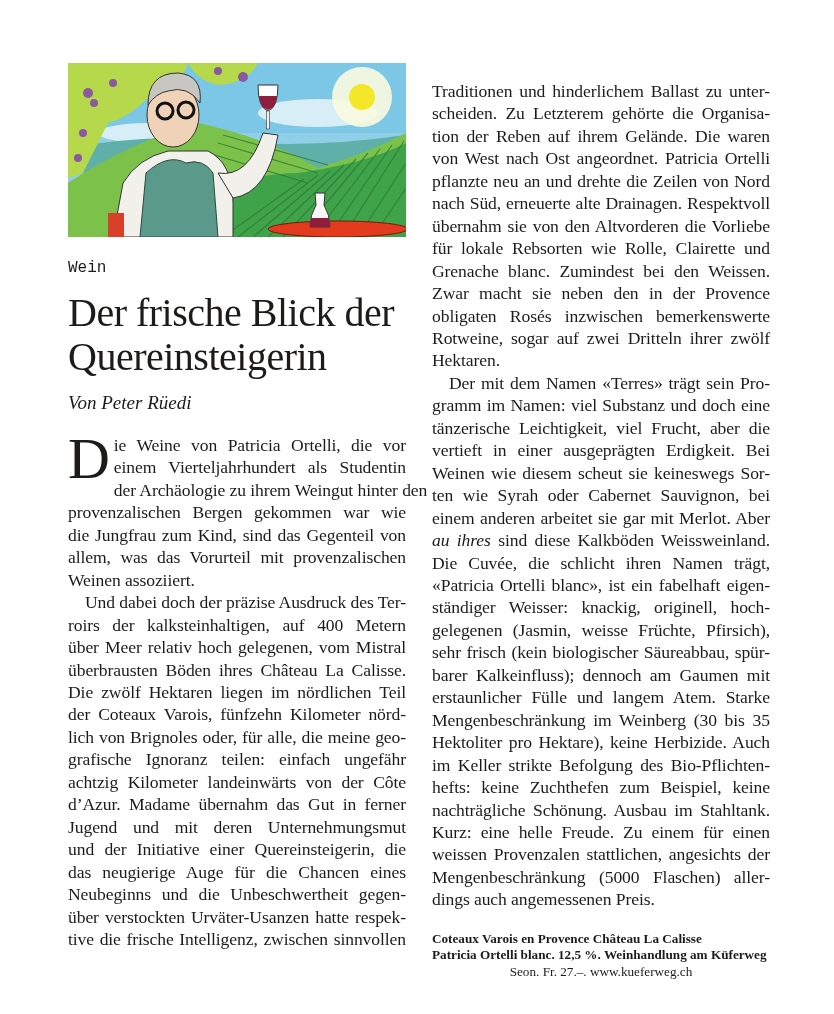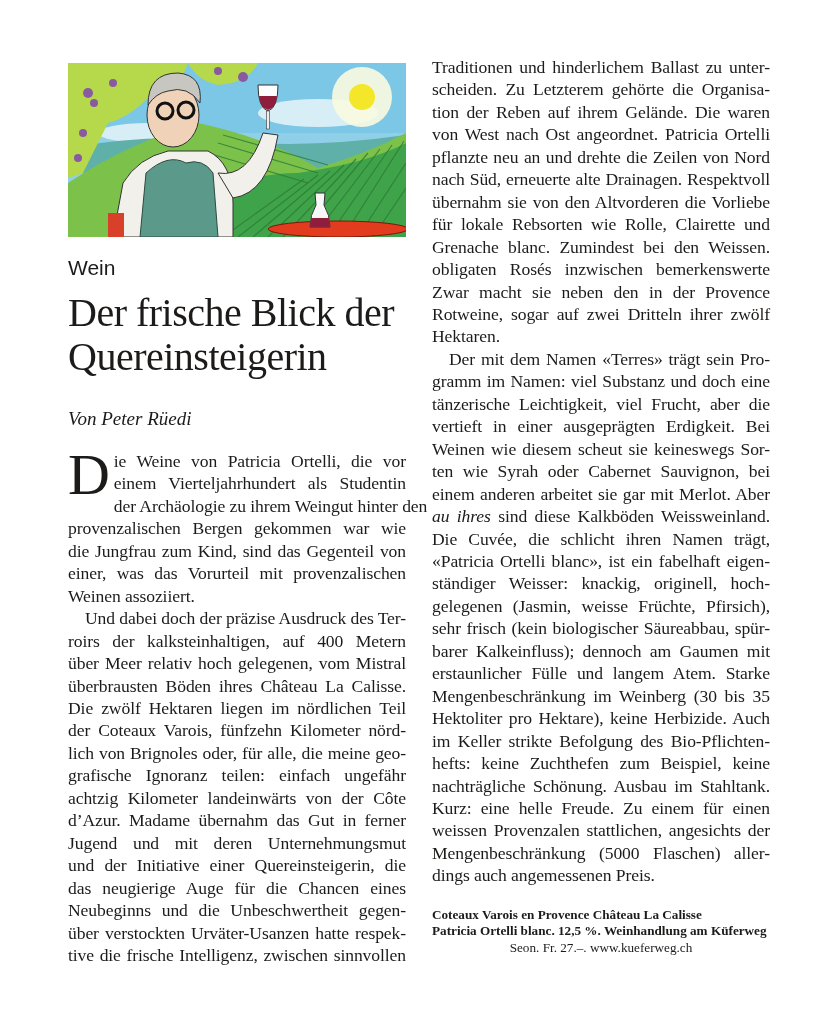--- a/index.html
+++ b/index.html
@@ -6,40 +6,40 @@
   body {
     width: 834px; height: 1014px; position: relative; overflow: hidden;
     font-family: "DejaVu Serif", "Liberation Serif", serif;
     color: #1d1b1a;
   }
   .col {
     position: absolute;
     width: 338px;
   }
   .col-left { left: 68px; top: 63px; }
-  .col-right { left: 432px; top: 56px; }
+  .col-right { left: 432px; top: 80px; }
 
   .illustration {
     width: 338px; height: 174px; display: block; position: relative; overflow: hidden;
   }
   .illustration svg { display: block; }
 
   .rubric {
     margin-top: 19px;
-    font-family: Liberation Sans, sans-serif;
-    font-size: 21px; line-height: 24px; height: 24px;
+    font-family: Liberation Mono, monospace;
+    font-size: 16px; line-height: 24px; height: 24px;
   }
   .headline {
     margin-top: 11px;
     font-family: "Liberation Serif", serif;
     font-size: 40px; line-height: 44px; letter-spacing: -0.5px;
     font-weight: normal; margin-bottom: 0;
   }
   .byline {
-    margin-top: 28px;
+    margin-top: 12px;
     font-family: "Liberation Serif", serif;
     font-style: italic; font-size: 19px; line-height: 24px;
   }
   .body-text {
     font-family: "Liberation Serif", serif;
     font-size: 17.6px; line-height: 22.45px;
     text-align: justify; hyphens: manual;
     letter-spacing: -0.1px;
   }
   .col-left .body-text { margin-top: 19px; }
@@ -140,21 +140,21 @@
   </h1>
   <div class="byline">Von Peter Rüedi</div>
 
   <div class="body-text">
     <span class="dropcap">D</span>
     <span class="line">ie Weine von Patricia Ortelli, die vor</span>
     <span class="line">einem Vierteljahrhundert als Studentin</span>
     <span class="line">der Archäologie zu ihrem Weingut hinter den</span>
     <span class="line">provenzalischen Bergen gekommen war wie</span>
     <span class="line">die Jungfrau zum Kind, sind das Gegenteil von</span>
-    <span class="line">einer, was das Vorurteil mit provenzalischen</span>
+    <span class="line">allem, was das Vorurteil mit provenzalischen</span>
     <span class="line last">Weinen assoziiert.</span>
     <span class="line" style="padding-left:17px">Und dabei doch der präzise Ausdruck des Ter-</span>
     <span class="line">roirs der kalksteinhaltigen, auf 400 Metern</span>
     <span class="line">über Meer relativ hoch gelegenen, vom Mistral</span>
     <span class="line">überbrausten Böden ihres Château La Calisse.</span>
     <span class="line">Die zwölf Hektaren liegen im nördlichen Teil</span>
     <span class="line">der Coteaux Varois, fünfzehn Kilometer nörd-</span>
     <span class="line">lich von Brignoles oder, für alle, die meine geo-</span>
     <span class="line">grafische Ignoranz teilen: einfach ungefähr</span>
     <span class="line">achtzig Kilometer landeinwärts von der Côte</span>
@@ -172,22 +172,22 @@
   <div class="body-text">
     <span class="line">Traditionen und hinderlichem Ballast zu unter-</span>
     <span class="line">scheiden. Zu Letzterem gehörte die Organisa-</span>
     <span class="line">tion der Reben auf ihrem Gelände. Die waren</span>
     <span class="line">von West nach Ost angeordnet. Patricia Ortelli</span>
     <span class="line">pflanzte neu an und drehte die Zeilen von Nord</span>
     <span class="line">nach Süd, erneuerte alte Drainagen. Respektvoll</span>
     <span class="line">übernahm sie von den Altvorderen die Vorliebe</span>
     <span class="line">für lokale Rebsorten wie Rolle, Clairette und</span>
     <span class="line">Grenache blanc. Zumindest bei den Weissen.</span>
+    <span class="line">Zwar macht sie neben den in der Provence</span>
     <span class="line">obligaten Rosés inzwischen bemerkenswerte</span>
-    <span class="line">Zwar macht sie neben den in der Provence</span>
     <span class="line">Rotweine, sogar auf zwei Dritteln ihrer zwölf</span>
     <span class="line last">Hektaren.</span>
     <span class="line" style="padding-left:17px">Der mit dem Namen «Terres» trägt sein Pro-</span>
     <span class="line">gramm im Namen: viel Substanz und doch eine</span>
     <span class="line">tänzerische Leichtigkeit, viel Frucht, aber die</span>
     <span class="line">vertieft in einer ausgeprägten Erdigkeit. Bei</span>
     <span class="line">Weinen wie diesem scheut sie keineswegs Sor-</span>
     <span class="line">ten wie Syrah oder Cabernet Sauvignon, bei</span>
     <span class="line">einem anderen arbeitet sie gar mit Merlot. Aber</span>
     <span class="line"><span class="em">au ihres</span> <span>sind diese Kalkböden Weissweinland.</span></span>

